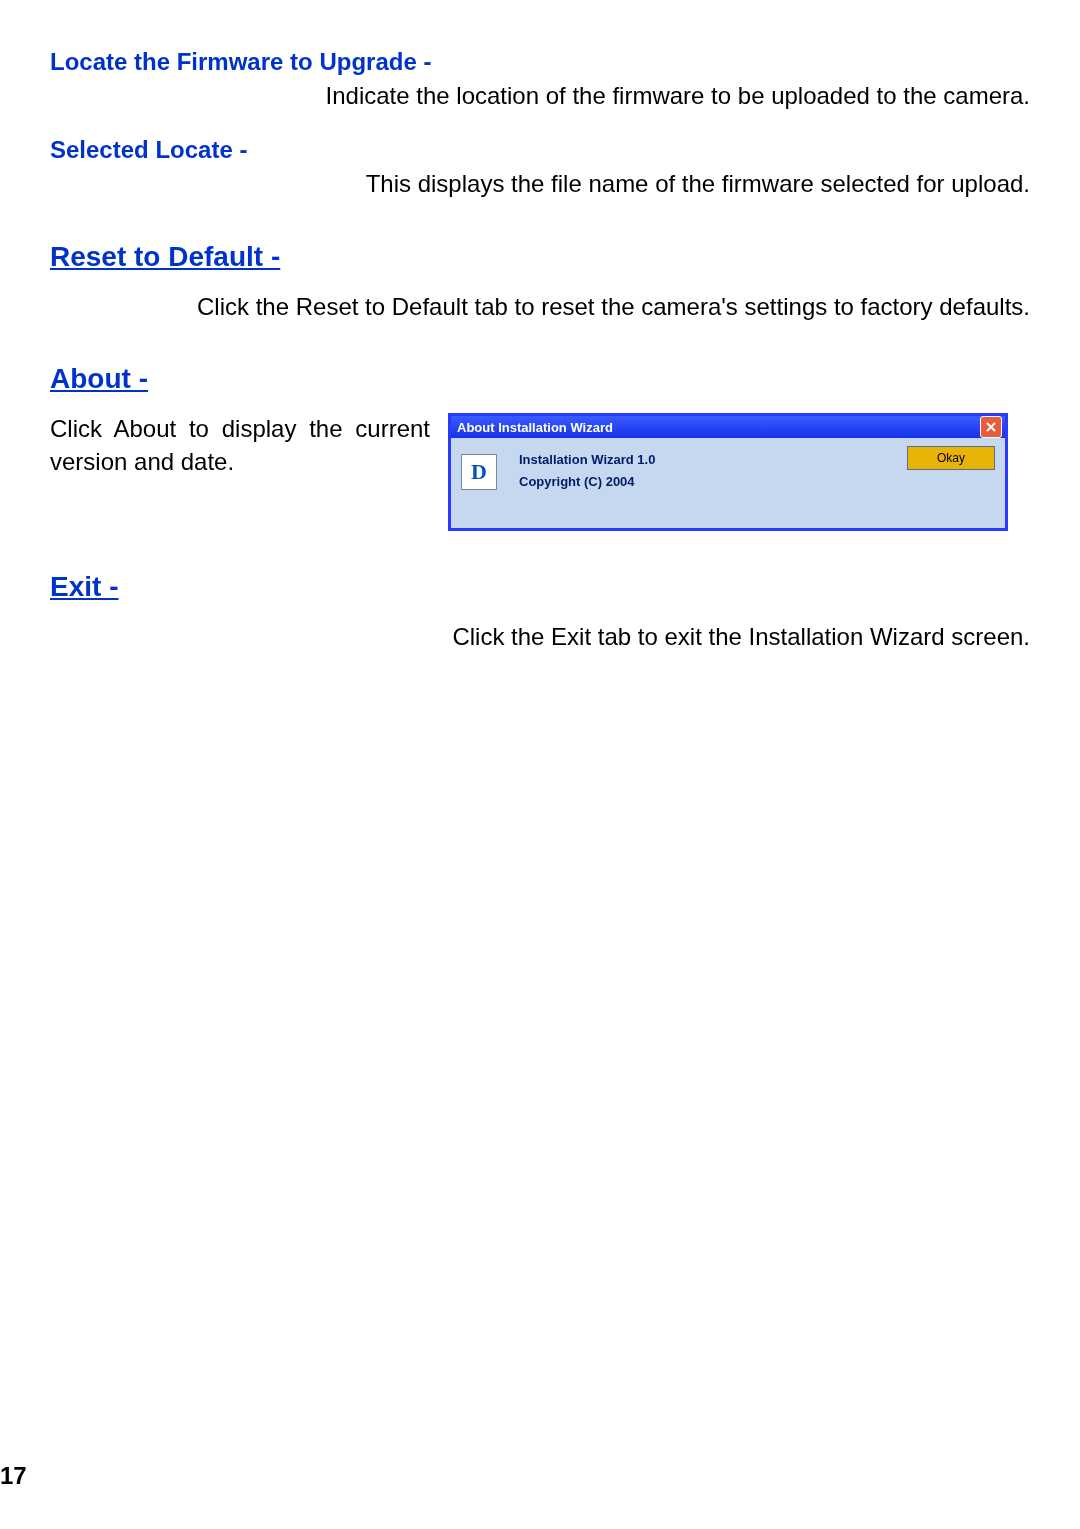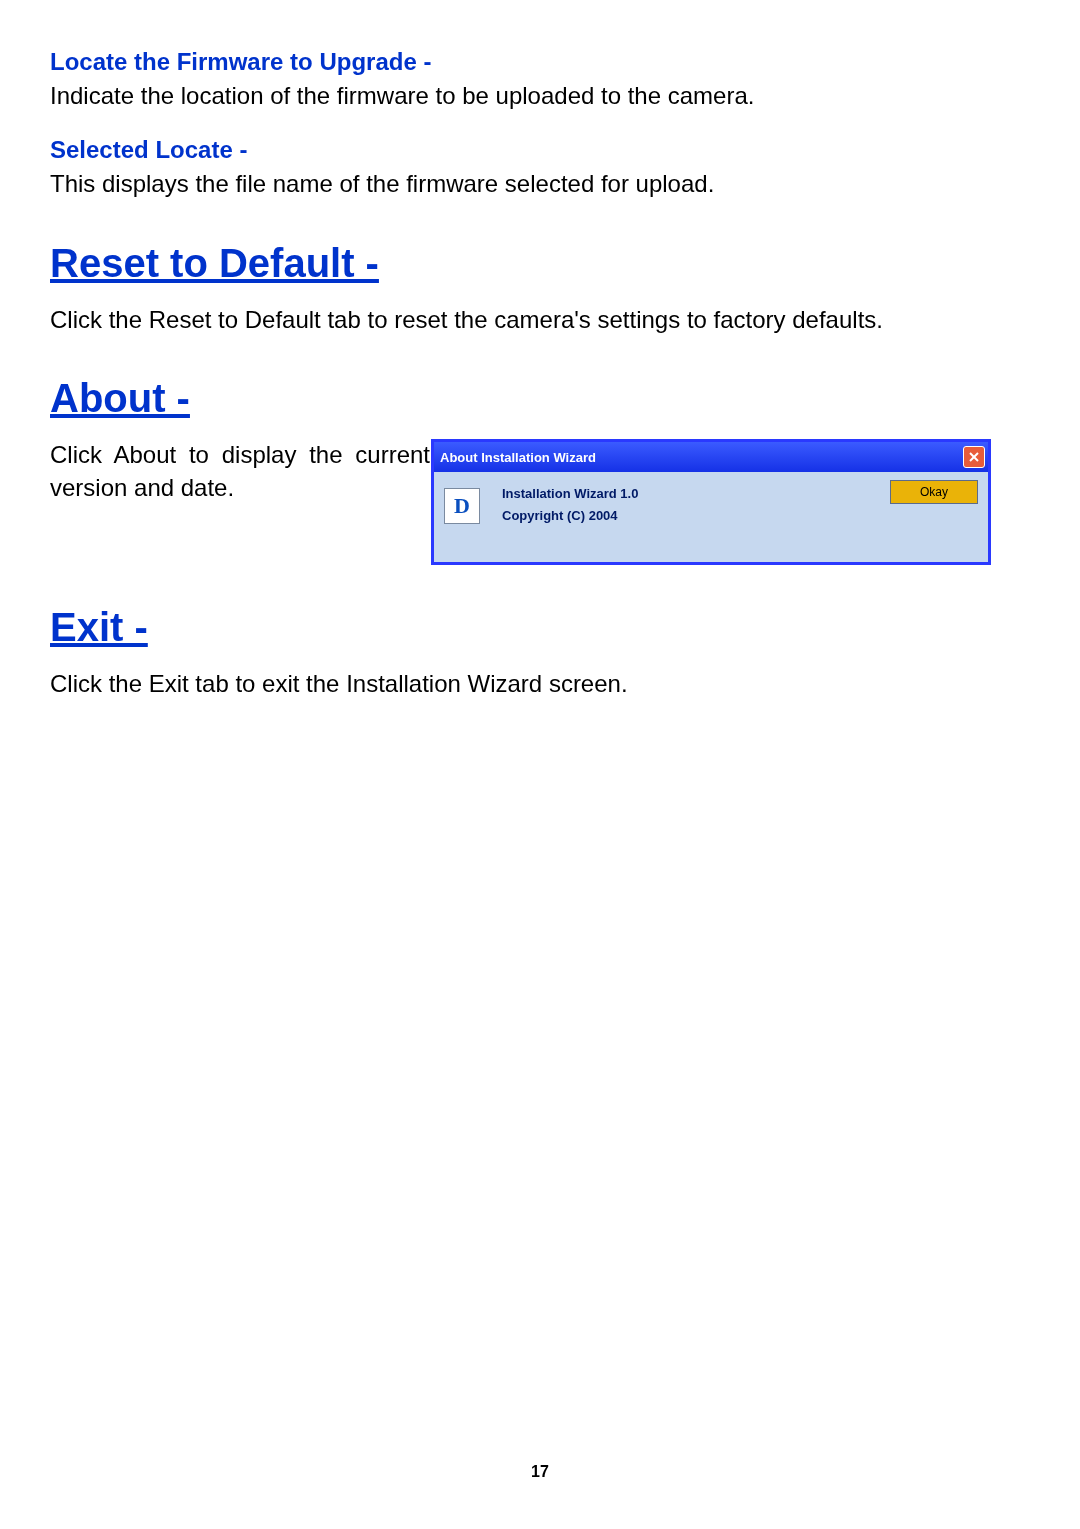--- a/index.html
+++ b/index.html
@@ -26,50 +26,51 @@
     color: #0033cc;
     font-weight: bold;
     font-size: 24px;
     margin: 8px 0 4px 0;
   }
   .body-text {
     color: #000000;
     font-size: 24px;
     line-height: 1.35;
     margin: 0 0 24px 0;
+    text-align: right;
   }
   .section-head {
     color: #0033cc;
     font-weight: bold;
-    font-size: 40px;
+    font-size: 28px;
     text-decoration: underline;
     margin: 40px 0 18px 0;
   }
   .about-row {
     display: flex;
     align-items: flex-start;
-    gap: 1px;
+    gap: 18px;
   }
   .about-text {
     flex: 0 0 380px;
     color: #000;
     font-size: 24px;
     line-height: 1.35;
     text-align: justify;
   }
   
   .dialog {
     width: 560px;
     border: 3px solid #2a39ff;
     background: #c6d8ef;
     box-sizing: border-box;
     font-family: Tahoma, Arial, sans-serif;
   }
   .dialog-titlebar {
-    height: 30px;
+    height: 22px;
     background: linear-gradient(#3b5bff, #1531e6);
     display: flex;
     align-items: center;
     justify-content: space-between;
     padding: 0 3px 0 6px;
   }
   .dialog-title {
     color: #ffffff;
     font-size: 13px;
     font-weight: bold;
@@ -125,25 +126,24 @@
     background: #eab308;
     border: 1px solid #5b6b8c;
     font-size: 12px;
     display: flex;
     align-items: center;
     justify-content: center;
     color: #000;
   }
   .page-number {
     position: absolute;
-    bottom: 48px;
+    bottom: 39px;
     left: 0;
     width: 100%;
-    text-align: center;
-    font-size: 16px;
+    font-size: 24px;
     font-weight: bold;
     color: #000;
   }
 </style>
 </head>
 <body>
 
 <div class="page">
 
   <div class="sub-head">Locate the Firmware to Upgrade -</div>

